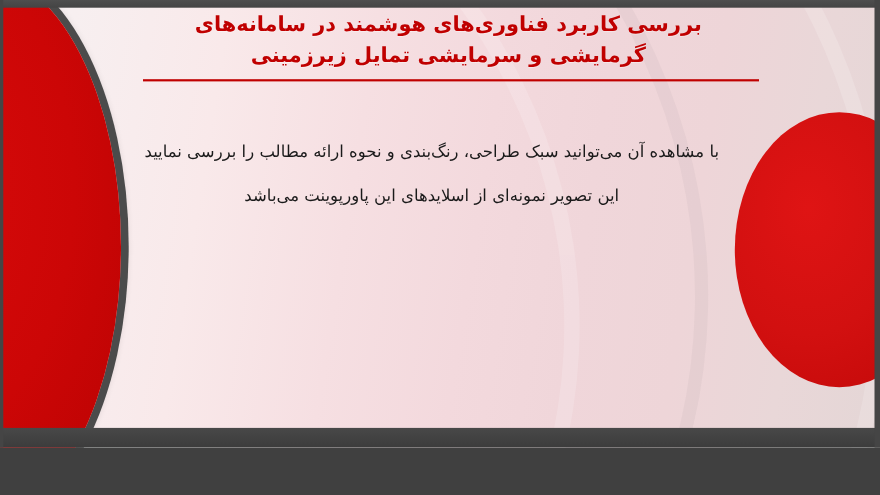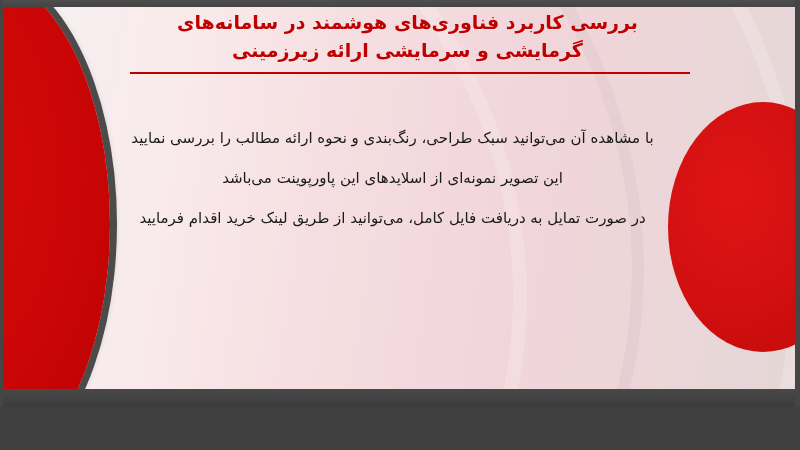--- a/index.html
+++ b/index.html
@@ -208,25 +208,24 @@
 
   <div id="top-bar"></div>
   <div id="bottom-bar"></div>
   <div id="left-bar"></div>
   <div id="right-bar"></div>
 
   <div id="content">
 
     <div id="title-block">
       <div class="title-line">بررسی کاربرد فناوری‌های هوشمند در سامانه‌های</div>
-      <div class="title-line">گرمایشی و سرمایشی ارائه زیرزمینی</div>
+      <div class="title-line">گرمایشی و سرمایشی تمایل زیرزمینی</div>
     </div>
 
     <div id="title-rule"></div>
 
     <div id="body-block">
       <div class="body-line">با مشاهده آن می‌توانید سبک طراحی، رنگ‌بندی و نحوه ارائه مطالب را بررسی نمایید</div>
       <div class="body-line">این تصویر نمونه‌ای از اسلایدهای این پاورپوینت می‌باشد</div>
-      <div class="body-line">در صورت تمایل به دریافت فایل کامل، می‌توانید از طریق لینک خرید اقدام فرمایید</div>
     </div>
 
   </div>
 </div>
 
 </body></html>

